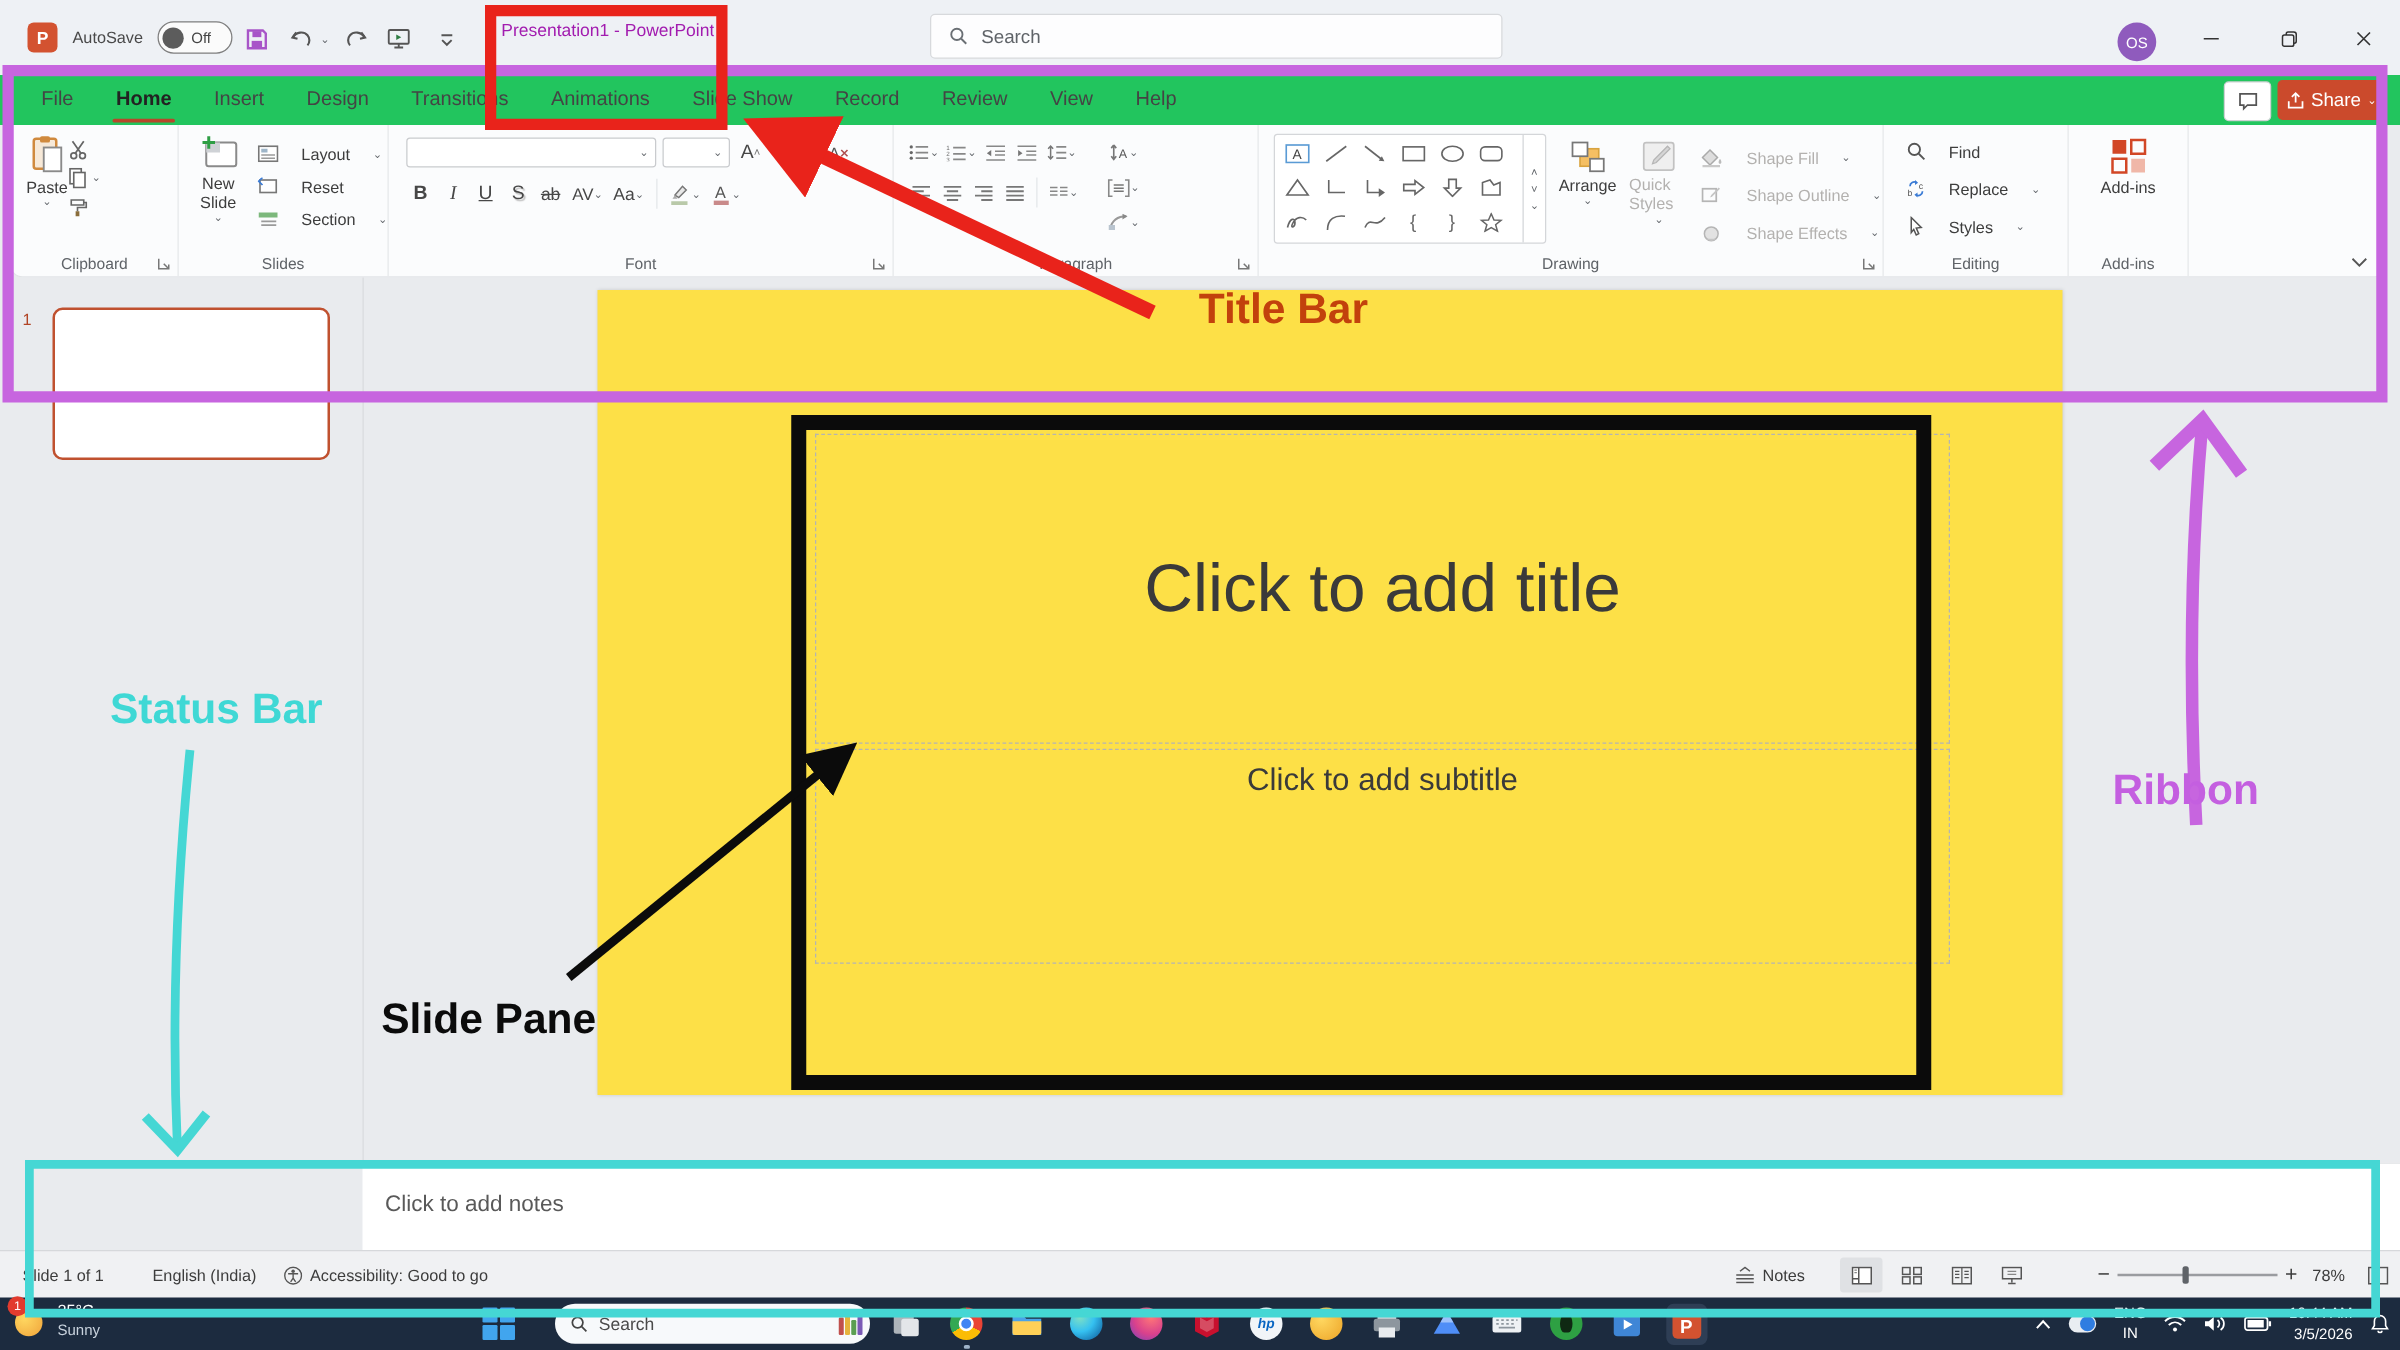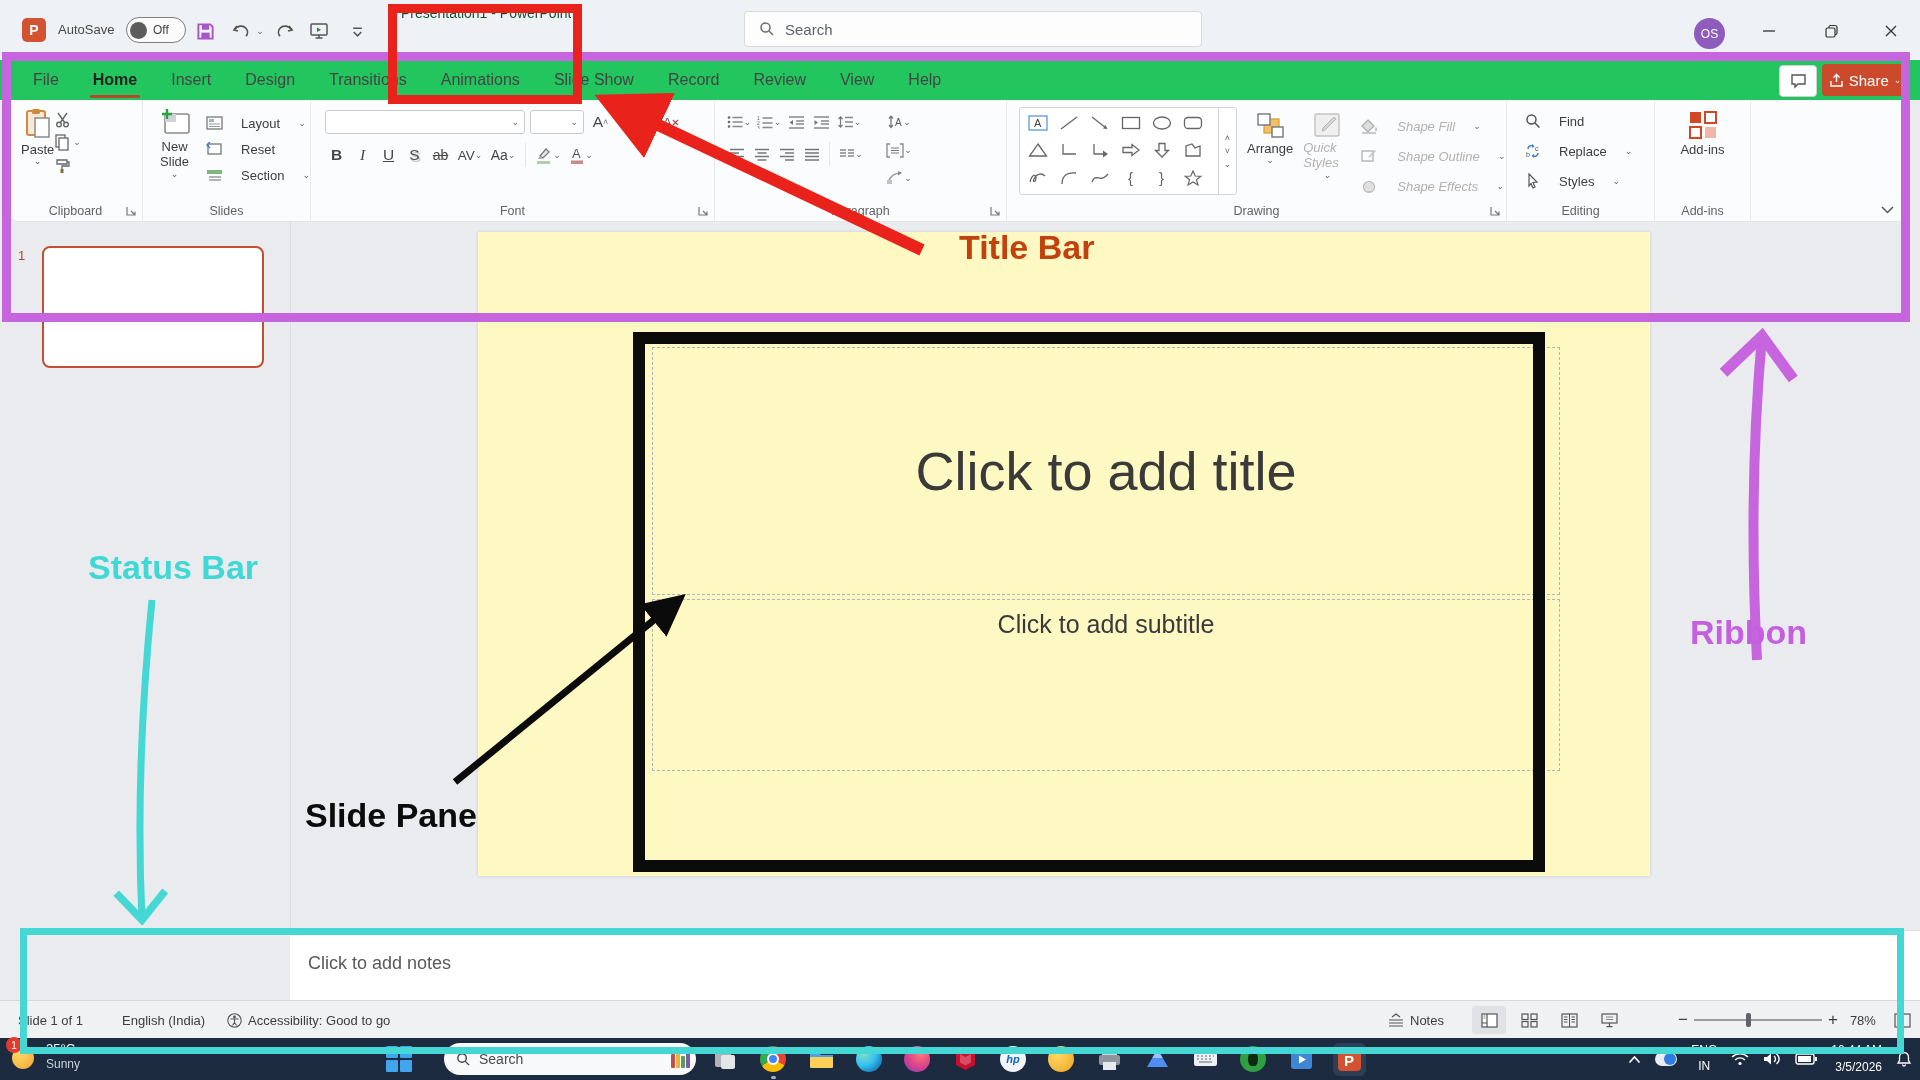--- a/index.html
+++ b/index.html
@@ -11,22 +11,22 @@
   #titlebar{position:absolute;left:0;top:0;width:1920px;height:60px;background:#eef1f5;}
   #ppt-logo{position:absolute;left:22px;top:18px;width:24px;height:24px;border-radius:5px;
             background:#d35230;color:#fff;font-weight:bold;font-size:14px;
             display:flex;align-items:center;justify-content:center;}
   #autosave-label{position:absolute;left:58px;top:22px;font-size:13px;color:#494949;}
   #autosave-toggle{position:absolute;left:126px;top:17px;width:58px;height:24px;border:1.5px solid #7e7e7e;
             border-radius:13px;background:#fbfbfb;display:flex;align-items:center;}
   #autosave-knob{width:17px;height:17px;border-radius:50%;background:#5c5c5c;margin-left:3px;}
   #autosave-state{font-size:12px;color:#444;margin-left:6px;text-align:right;}
   .qat-btn{position:absolute;top:18px;width:26px;height:26px;display:flex;align-items:center;justify-content:center;}
-  #doc-title{position:absolute;left:401px;top:5px;width:170px;overflow:hidden;white-space:nowrap;
-             font-size:14px;color:#14532d;}
+  #doc-title{position:absolute;left:401px;top:16px;width:170px;overflow:hidden;white-space:nowrap;
+             font-size:14px;color:#a21caf;}
   #top-search{position:absolute;left:744px;top:11px;width:458px;height:36px;background:#fdfdfe;
               border:1px solid #d7d9dc;border-radius:4px;display:flex;align-items:center;padding-left:14px;box-sizing:border-box;}
   #top-search span{font-size:15px;color:#5f6368;margin-left:10px;}
   #avatar{position:absolute;left:1694px;top:18px;width:31px;height:31px;border-radius:50%;background:#8f5bbd;
           color:#fff;font-size:12px;display:flex;align-items:center;justify-content:center;}
   .winctl{position:absolute;top:14px;width:38px;height:34px;display:flex;align-items:center;justify-content:center;}
 
   
   #tabsrow{position:absolute;left:0;top:60px;width:1920px;height:40px;background:#22c55e;}
   #tabs{position:absolute;left:16px;top:0;height:40px;display:flex;align-items:center;}
@@ -40,34 +40,34 @@
 
   
   #ribbon{position:absolute;left:8px;top:100px;width:1902px;height:122px;background:#fbfcfd;
           border:1px solid #e2e4e7;border-top:none;border-radius:0 0 10px 10px;box-sizing:border-box;display:flex;}
   .rgroup{position:relative;height:100%;border-right:1px solid #e6e8ea;box-sizing:border-box;flex:none;}
   .glabel{position:absolute;bottom:3px;left:0;right:0;text-align:center;font-size:12.5px;color:#5f6368;}
   .launcher{position:absolute;bottom:5px;right:6px;}
   .bigbtn{display:flex;flex-direction:column;align-items:center;font-size:13px;color:#3d3d3d;}
   .chev{color:#5f6368;font-size:9px;line-height:1;}
   .rowbtn{display:flex;align-items:center;gap:18px;font-size:13px;color:#3d3d3d;height:26px;}
-  .disabled{color:#b3b1af !important;font-style:italic;}
+  .disabled{color:#b3b1af !important;}
   .lbtn{font-size:15.5px;color:#474747;width:23px;height:24px;display:flex;align-items:center;justify-content:center;}
   .combo{background:#fff;border:1px solid #c9cbce;border-radius:3px;height:24px;display:flex;align-items:center;
          justify-content:flex-end;padding-right:5px;box-sizing:border-box;}
   .vdiv{width:1px;background:#e4e6e9;height:24px;margin:0 4px;}
   .cell{width:31px;height:26px;display:flex;align-items:center;justify-content:center;}
 
   
   #workspace{position:absolute;left:0;top:222px;width:1920px;height:778px;background:#e9ebee;}
   #thumb-divider{position:absolute;left:290px;top:0;width:1px;height:708px;background:#d9dbde;}
   #thumb-number{position:absolute;left:18px;top:26px;font-size:13px;color:#b14425;}
   #thumb-box{position:absolute;left:42px;top:24px;width:222px;height:122px;background:#fff;
              border:2.5px solid #c0512f;border-radius:8px;box-sizing:border-box;}
-  #canvas{position:absolute;left:478px;top:10px;width:1172px;height:644px;background:#fef9c3;box-shadow:0 0 3px rgba(0,0,0,.15);}
+  #canvas{position:absolute;left:478px;top:10px;width:1172px;height:644px;background:#fde047;box-shadow:0 0 3px rgba(0,0,0,.15);}
   .dashed{position:absolute;border:1.5px dashed #b4b4b4;box-sizing:border-box;}
   #title-ph{left:174px;top:115px;width:908px;height:248px;display:flex;align-items:center;justify-content:center;}
   #title-ph span{font-size:54px;color:#3a3a3a;}
   #subtitle-ph{left:174px;top:367px;width:908px;height:172px;display:flex;justify-content:center;}
   #subtitle-ph span{font-size:25px;color:#3a3a3a;margin-top:10px;}
 
   
   #notesbar{position:absolute;left:290px;top:930px;width:1630px;height:70px;background:#fff;border-top:1px solid #e0e2e5;}
   #notes-ph{position:absolute;left:18px;top:22px;font-size:18px;color:#595959;}
   #statusbar{position:absolute;left:0;top:1000px;width:1920px;height:38px;background:#f0f1f3;border-top:1px solid #d6d8db;

